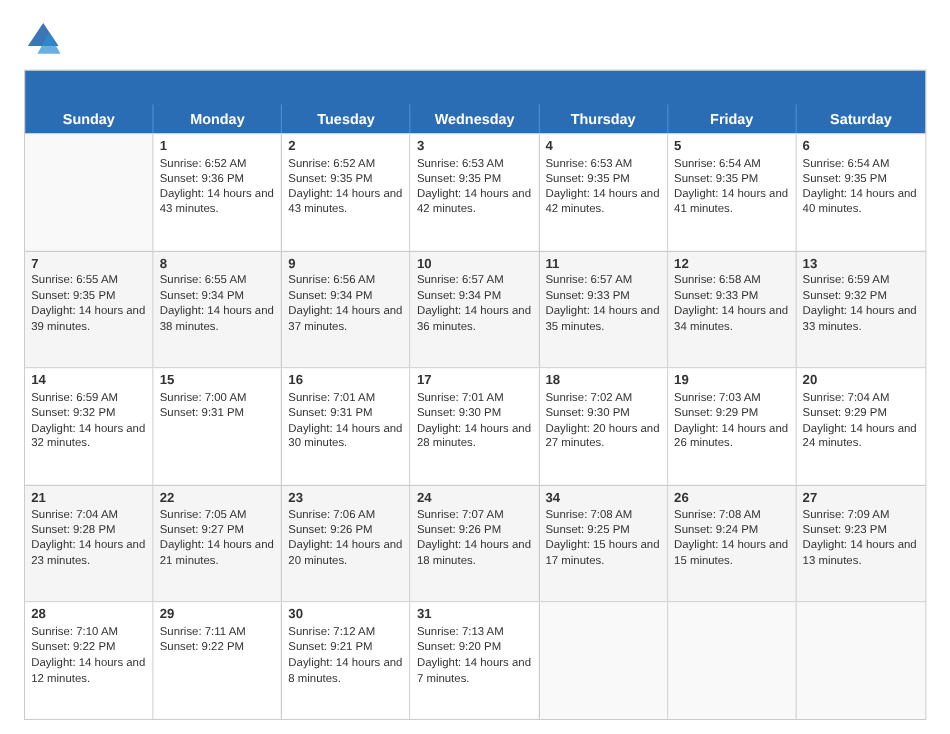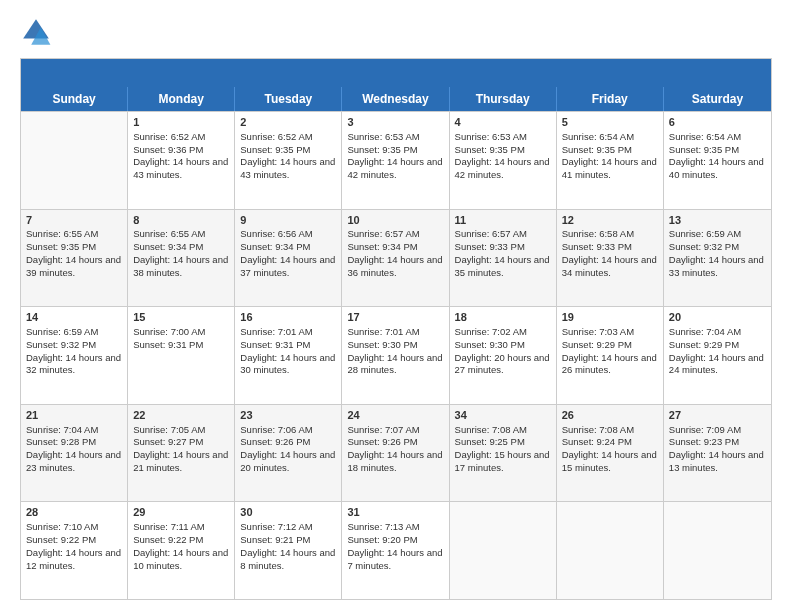--- a/index.html
+++ b/index.html
@@ -170,21 +170,21 @@
           <div class="cal-cell"><span class="day-number">21</span><span>Sunrise: 7:04 AM</span><br><span>Sunset: 9:28 PM</span><br><span>Daylight: 14 hours and 23 minutes.</span></div>
           <div class="cal-cell"><span class="day-number">22</span><span>Sunrise: 7:05 AM</span><br><span>Sunset: 9:27 PM</span><br><span>Daylight: 14 hours and 21 minutes.</span></div>
           <div class="cal-cell"><span class="day-number">23</span><span>Sunrise: 7:06 AM</span><br><span>Sunset: 9:26 PM</span><br><span>Daylight: 14 hours and 20 minutes.</span></div>
           <div class="cal-cell"><span class="day-number">24</span><span>Sunrise: 7:07 AM</span><br><span>Sunset: 9:26 PM</span><br><span>Daylight: 14 hours and 18 minutes.</span></div>
           <div class="cal-cell"><span class="day-number">34</span><span>Sunrise: 7:08 AM</span><br><span>Sunset: 9:25 PM</span><br><span>Daylight: 15 hours and 17 minutes.</span></div>
           <div class="cal-cell"><span class="day-number">26</span><span>Sunrise: 7:08 AM</span><br><span>Sunset: 9:24 PM</span><br><span>Daylight: 14 hours and 15 minutes.</span></div>
           <div class="cal-cell"><span class="day-number">27</span><span>Sunrise: 7:09 AM</span><br><span>Sunset: 9:23 PM</span><br><span>Daylight: 14 hours and 13 minutes.</span></div>
         </div>
         <div class="cal-row">
           <div class="cal-cell"><span class="day-number">28</span><span>Sunrise: 7:10 AM</span><br><span>Sunset: 9:22 PM</span><br><span>Daylight: 14 hours and 12 minutes.</span></div>
-          <div class="cal-cell"><span class="day-number">29</span><span>Sunrise: 7:11 AM</span><br><span>Sunset: 9:22 PM</span><br><span>Daylight: 14 hours and 10 minutes.</span></div>
+          <div class="cal-cell"><span class="day-number">29</span><span>Sunrise: 7:11 AM</span><br><span>Sunset: 9:22 PM</span><br></div>
           <div class="cal-cell"><span class="day-number">30</span><span>Sunrise: 7:12 AM</span><br><span>Sunset: 9:21 PM</span><br><span>Daylight: 14 hours and 8 minutes.</span></div>
           <div class="cal-cell"><span class="day-number">31</span><span>Sunrise: 7:13 AM</span><br><span>Sunset: 9:20 PM</span><br><span>Daylight: 14 hours and 7 minutes.</span></div>
           <div class="cal-cell empty"></div>
           <div class="cal-cell empty"></div>
           <div class="cal-cell empty"></div>
         </div>
       </div>
   </div>
 </div>
 

